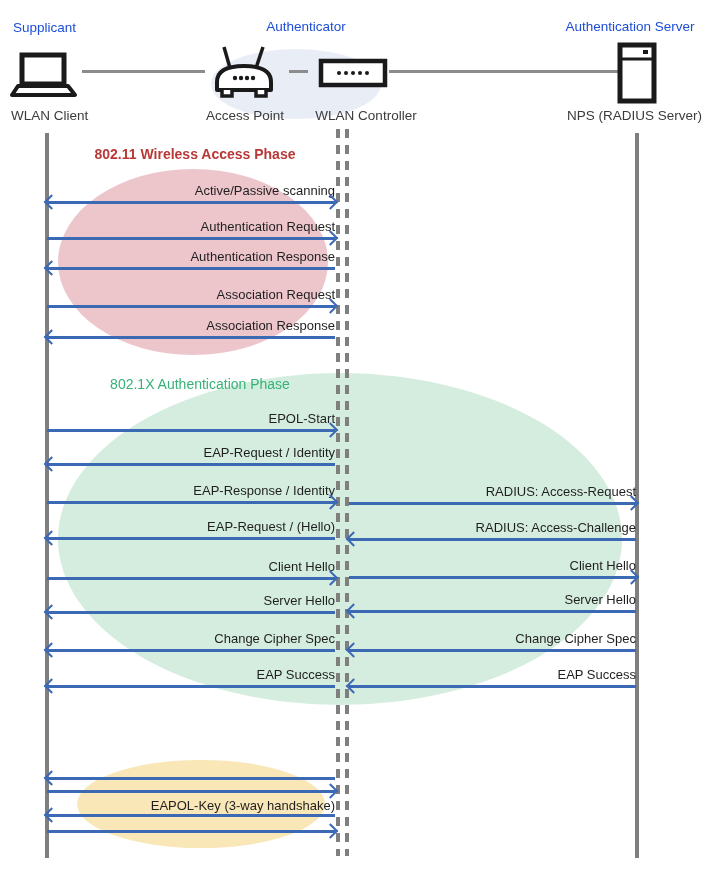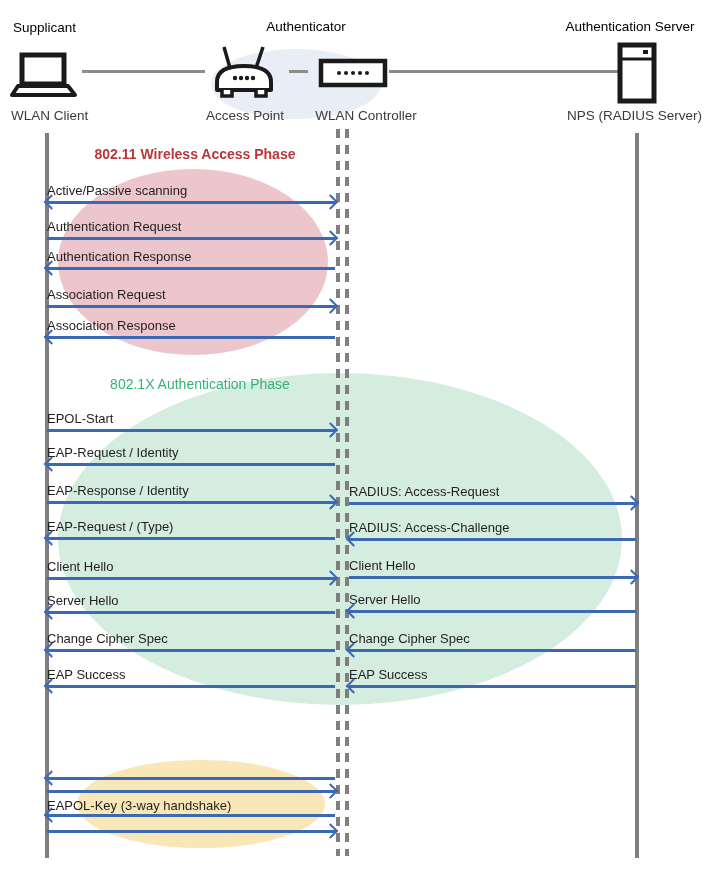--- a/index.html
+++ b/index.html
@@ -15,35 +15,35 @@
     --authenticator-fill:#E9EDF6;
     --icon-black:#1A1A1A;
     --label-dark:#1F1F1F;
     --caption-gray:#3B3B3B;
   }
   html,body{margin:0;padding:0;background:#fff;}
   #canvas{
     position:relative;width:713px;height:875px;background:#fff;overflow:hidden;
     font-family:"Liberation Sans",sans-serif;
   }
-  .hdr{position:absolute;font-size:13.5px;color:#000000;white-space:nowrap;}
+  .hdr{position:absolute;font-size:13.5px;color:#1d4ed8;white-space:nowrap;}
   .caption{position:absolute;font-size:13.5px;color:var(--caption-gray);white-space:nowrap;text-align:right;}
   .center{text-align:center;}
   .right{text-align:center;}
   .ellipse{position:absolute;border-radius:50%;z-index:0;}
   .lifeline{position:absolute;width:4px;background:var(--lifeline-gray);z-index:1;}
   .lifeline-dashed{
     position:absolute;width:4px;z-index:1;background:
     repeating-linear-gradient(to bottom,var(--lifeline-gray) 0 9px,transparent 9px 16px);
   }
   .connector{position:absolute;height:3px;background:var(--connector-gray);z-index:1;top:70px;}
   .icon{position:absolute;z-index:2;}
   .msg{position:absolute;height:0;z-index:3;}
   .msg-label{
-    position:absolute;left:0;right:0;bottom:4px;text-align:left;
+    position:absolute;left:0;right:0;bottom:4px;text-align:right;
     font-size:13px;color:var(--label-dark);white-space:nowrap;
   }
   .msg-label.tight{bottom:2px;}
   .line{position:absolute;left:0;right:0;top:-1px;height:2.5px;background:var(--arrow-blue);}
   .dir-right::after{
     content:"";position:absolute;right:0;top:50%;width:9px;height:9px;
     border-top:2.6px solid var(--arrow-blue);border-right:2.6px solid var(--arrow-blue);
     transform:translate(1px,-50%) rotate(45deg);
   }
   .dir-left::before{
@@ -145,21 +145,21 @@
   </div>
   <div class="msg" style="left:47px;top:464px;width:288px;">
     <div class="msg-label">EAP-Request / Identity</div>
     <div class="line dir-left"></div>
   </div>
   <div class="msg" style="left:47px;top:502px;width:288px;">
     <div class="msg-label">EAP-Response / Identity</div>
     <div class="line dir-right"></div>
   </div>
   <div class="msg" style="left:47px;top:538px;width:288px;">
-    <div class="msg-label">EAP-Request / (Type)</div>
+    <div class="msg-label">EAP-Request / (Hello)</div>
     <div class="line dir-left"></div>
   </div>
   <div class="msg" style="left:47px;top:578px;width:288px;">
     <div class="msg-label">Client Hello</div>
     <div class="line dir-right"></div>
   </div>
   <div class="msg" style="left:47px;top:612px;width:288px;">
     <div class="msg-label">Server Hello</div>
     <div class="line dir-left"></div>
   </div>

